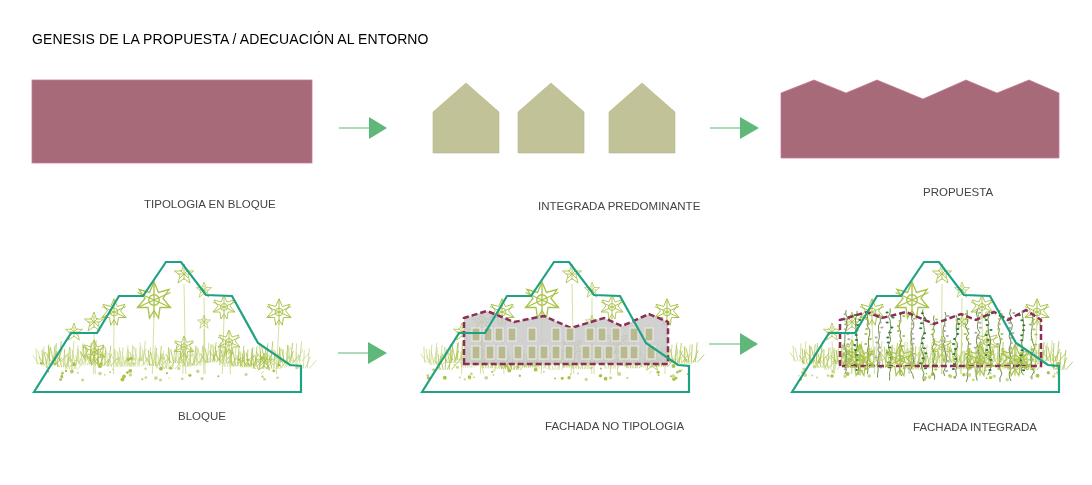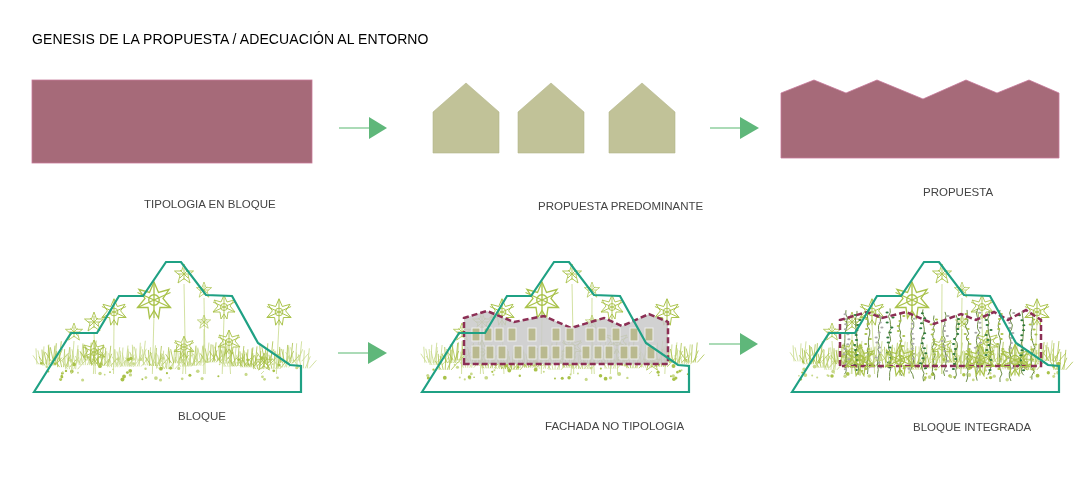--- a/index.html
+++ b/index.html
@@ -8,25 +8,25 @@
   .title { position:absolute; left:32px; top:31px; font-size:14px; letter-spacing:0.1px; color:#000000; }
   .label { position:absolute; font-size:11.5px; color:#444; text-align:center; white-space:nowrap;margin-left:44px; }
   svg.stage { position:absolute; left:0; top:0; }
 </style>
 </head>
 <body>
 
 <div class="title">GENESIS DE LA PROPUESTA / ADECUACIÓN AL ENTORNO</div>
 
 <div class="label" style="left:100px; top:198px;">TIPOLOGIA EN BLOQUE</div>
-<div class="label" style="left:494px; top:200px;">PROPUESTA PREDOMINANTE</div>
+<div class="label" style="left:494px; top:200px;">INTEGRADA PREDOMINANTE</div>
 <div class="label" style="left:879px; top:186px;">PROPUESTA</div>
 <div class="label" style="left:134px; top:410px;">BLOQUE</div>
 <div class="label" style="left:501px; top:420px;">FACHADA NO TIPOLOGIA</div>
-<div class="label" style="left:869px; top:421px;">BLOQUE INTEGRADA</div>
+<div class="label" style="left:869px; top:421px;">FACHADA INTEGRADA</div>
 
 <svg class="stage" width="1092" height="485" viewBox="0 0 1092 485">
   <defs>
 
     <g id="flower">
       <g fill="none" stroke-width="0.9">
         <path d="M0,-10 L2.5,-3 L9.5,-3 L4,1.5 L6,9 L0,4.5 L-6,9 L-4,1.5 L-9.5,-3 L-2.5,-3 Z"></path>
         <path d="M0,-6 L0,6 M-6,0 L6,0 M-4,-4 L4,4 M-4,4 L4,-4"></path>
       </g>
     </g>

